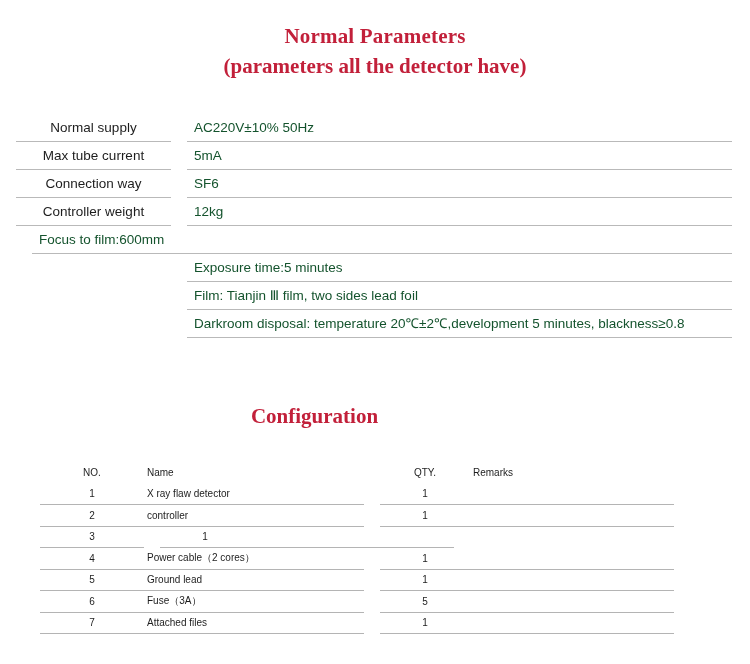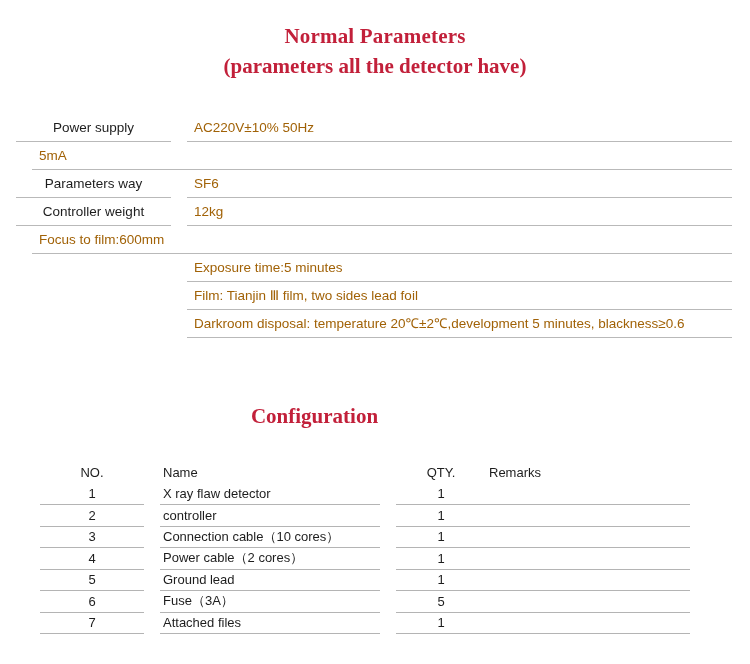--- a/index.html
+++ b/index.html
@@ -83,51 +83,50 @@
   }
   .params .val {
     flex: 1;
     box-sizing: border-box;
     border-bottom: 1px solid #b9b9b9;
     font-size: 13.5px;
     display: flex;
     align-items: center;
     padding-left: 7px;
     padding-bottom: 1px;
-    color: #a16207;
+    color: #14532d;
     white-space: nowrap;
   }
 
   
   .config {
     position: absolute;
     left: 16px;
     top: 462px;
     width: 716px;
   }
   .config .crow {
     display: flex;
     height: 21.5px;
   }
   .config .cell {
     box-sizing: border-box;
-    font-size: 13px;
+    font-size: 10px;
     display: flex;
     align-items: center;
     color: #1d1d1d;
     white-space: nowrap;
   }
   .config .c-no {
     width: 104px;
     margin-left: 24px;
     justify-content: center;
   }
   .config .c-name {
     width: 220px;
-    margin-left: 16px;
     padding-left: 3px;
   }
   .config .c-qty {
     width: 90px;
     margin-left: 16px;
     justify-content: center;
   }
   .config .c-rem {
     width: 204px;
     padding-left: 3px;
@@ -146,30 +145,31 @@
 </head>
 <body>
 
 <div class="page">
 
   <div class="heading title-1">Normal  Parameters</div>
   <div class="heading title-2">(parameters all the detector have)</div>
 
   <div class="params">
     <div class="row">
-      <div class="lbl">Power supply</div>
+      <div class="lbl">Normal supply</div>
       <div class="gap"></div>
       <div class="val">AC220V±10%    50Hz</div>
     </div>
     <div class="row">
+      <div class="lbl">Max tube current</div>
       <div class="gap"></div>
       <div class="val">5mA</div>
     </div>
     <div class="row">
-      <div class="lbl">Parameters way</div>
+      <div class="lbl">Connection way</div>
       <div class="gap"></div>
       <div class="val">SF6</div>
     </div>
     <div class="row">
       <div class="lbl">Controller weight</div>
       <div class="gap"></div>
       <div class="val">12kg</div>
     </div>
     <div class="row">
       <div class="gap"></div>
@@ -181,21 +181,21 @@
       <div class="val">Exposure time:5 minutes</div>
     </div>
     <div class="row">
       <div class="lbl empty"></div>
       <div class="gap"></div>
       <div class="val">Film: Tianjin Ⅲ film, two sides lead foil</div>
     </div>
     <div class="row">
       <div class="lbl empty"></div>
       <div class="gap"></div>
-      <div class="val">Darkroom disposal: temperature 20℃±2℃,development 5 minutes, blackness≥0.6</div>
+      <div class="val">Darkroom disposal: temperature 20℃±2℃,development 5 minutes, blackness≥0.8</div>
     </div>
   </div>
 
   <div class="heading title-3">Configuration</div>
 
   <div class="config">
     <div class="crow head">
       <div class="cell c-no">NO.</div>
       <div class="cell c-name">Name</div>
       <div class="cell c-qty">QTY.</div>
@@ -209,21 +209,20 @@
       <div class="cell c-rem"></div>
     </div>
     <div class="crow body">
       <div class="cell c-no">2</div>
       <div class="cell c-name">controller</div>
       <div class="cell c-qty">1</div>
       <div class="cell c-rem"></div>
     </div>
     <div class="crow body">
       <div class="cell c-no">3</div>
-      <div class="cell c-name">Connection cable（10 cores）</div>
       <div class="cell c-qty">1</div>
       <div class="cell c-rem"></div>
     </div>
     <div class="crow body">
       <div class="cell c-no">4</div>
       <div class="cell c-name">Power cable（2 cores）</div>
       <div class="cell c-qty">1</div>
       <div class="cell c-rem"></div>
     </div>
     <div class="crow body">

